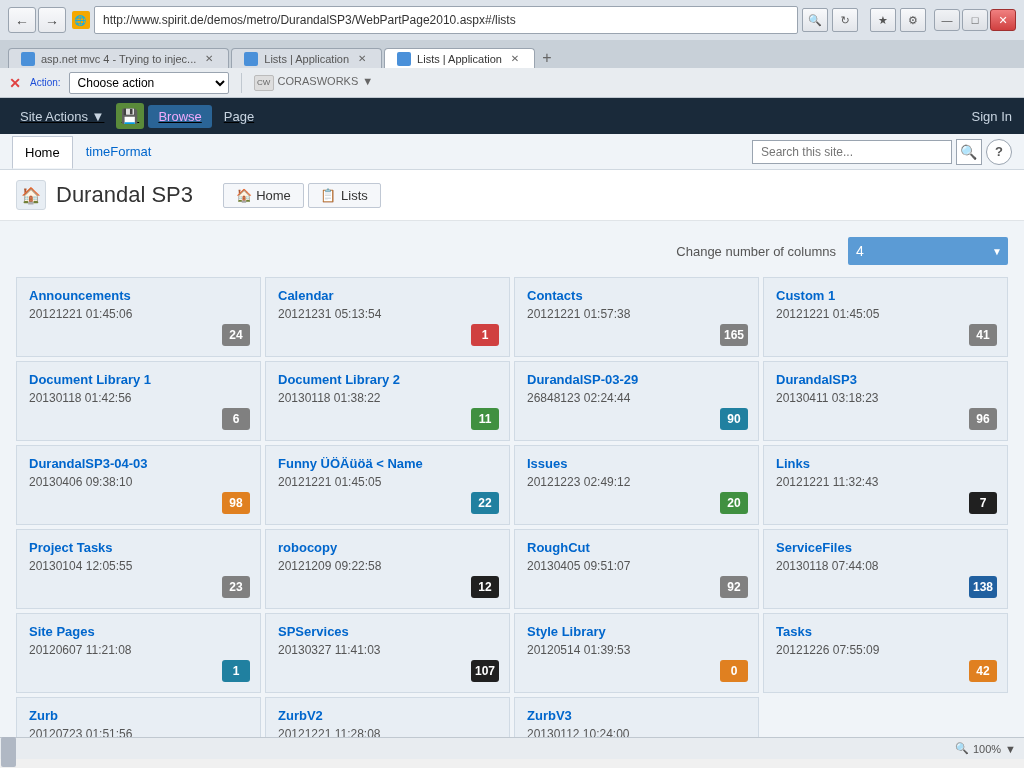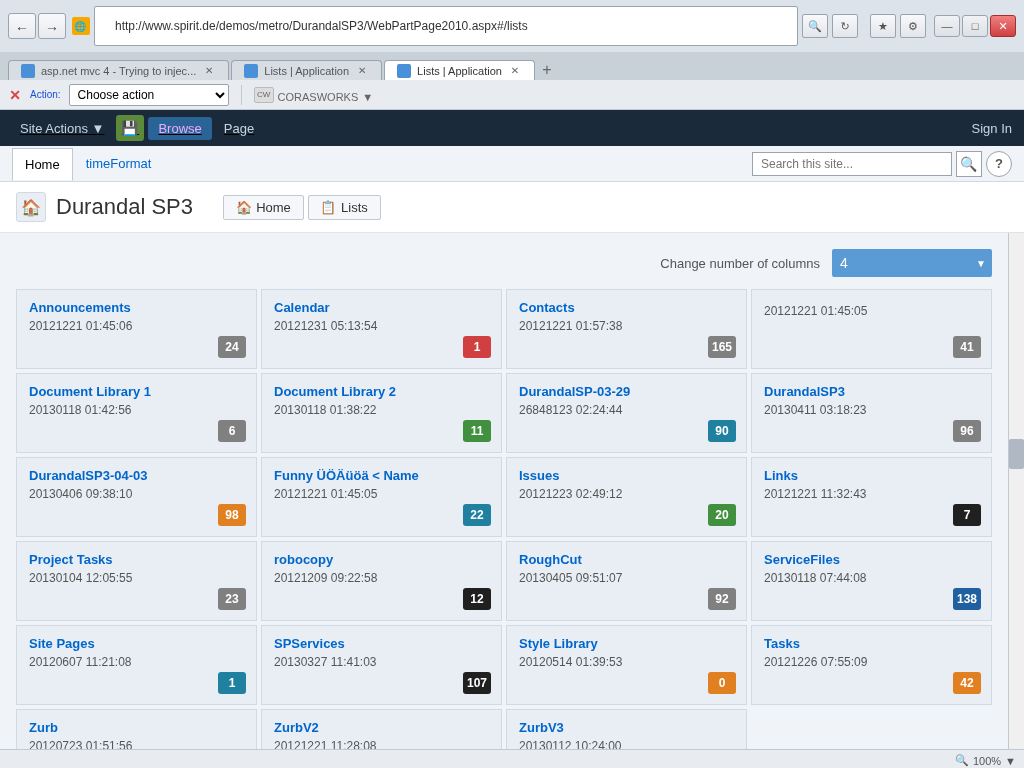--- a/index.html
+++ b/index.html
@@ -6,40 +6,40 @@
     body { font-family: 'Segoe UI', Tahoma, Arial, sans-serif; font-size: 13px; background: #f0f0f0; width: 1024px; height: 768px; overflow: hidden; }
     .browser-title-bar { background: #dde3ea; padding: 6px 8px; display: flex; align-items: center; gap: 6px; }
     .browser-btn { width: 26px; height: 22px; border: 1px solid #9aa4b0; border-radius: 3px; background: linear-gradient(180deg, #f0f2f5 0%, #dde0e5 100%); cursor: pointer; display: flex; align-items: center; justify-content: center; font-size: 11px; color: #555; }
     .browser-btn.close { background: linear-gradient(180deg, #f08080 0%, #d04040 100%); color: white; border-color: #a03030; }
     .browser-btn.minimize { }
     .browser-btn.maximize { }
     .nav-btns { display: flex; gap: 2px; }
     .nav-btn { width: 28px; height: 26px; border: 1px solid #9aa4b0; border-radius: 3px; background: linear-gradient(180deg, #f8f9fb 0%, #e8eaee 100%); cursor: pointer; display: flex; align-items: center; justify-content: center; font-size: 14px; color: #444; }
     .address-bar-row { display: flex; align-items: center; gap: 4px; padding: 3px 8px 4px; }
     .address-icon { width: 18px; height: 18px; background: #f5a800; border-radius: 2px; display: flex; align-items: center; justify-content: center; font-size: 10px; color: white; flex-shrink: 0; }
-    .address-bar { flex: 1; height: 40px; border: 1px solid #9aa4b0; border-radius: 2px; background: white; padding: 0 20px; font-size: 12px; color: #333; display: flex; align-items: center; }
+    .address-bar { flex: 1; height: 28px; border: 1px solid #9aa4b0; border-radius: 2px; background: white; padding: 0 8px; font-size: 12px; color: #333; display: flex; align-items: center; }
     .address-right { display: flex; gap: 4px; align-items: center; }
     .addr-btn { width: 26px; height: 24px; border: 1px solid #9aa4b0; border-radius: 2px; background: linear-gradient(180deg, #f8f9fb 0%, #e2e5ea 100%); display: flex; align-items: center; justify-content: center; font-size: 11px; cursor: pointer; color: #555; }
 
     
     .browser-tabs { display: flex; align-items: flex-end; padding: 0 8px; gap: 2px; background: #c8d0d8; height: 28px; }
     .tab { height: 20px; padding: 0 12px; border: 1px solid #9aa4b0; border-bottom: none; border-radius: 4px 4px 0 0; display: flex; align-items: center; gap: 6px; font-size: 11px; cursor: pointer; white-space: nowrap; }
     .tab.inactive { background: #d8dde4; color: #555; }
     .tab.active { background: white; color: #333; }
     .tab-icon { width: 14px; height: 14px; border-radius: 2px; flex-shrink: 0; }
     .tab-close { width: 14px; height: 14px; border-radius: 2px; display: flex; align-items: center; justify-content: center; font-size: 10px; color: #666; cursor: pointer; }
     .tab-new { width: 20px; height: 20px; display: flex; align-items: center; justify-content: center; font-size: 16px; color: #666; cursor: pointer; }
 
     
     .toolbar-row { background: #e8ecf0; border-bottom: 1px solid #c0c8d0; padding: 4px 8px; display: flex; align-items: center; gap: 8px; height: 30px; }
     .toolbar-close { width: 14px; height: 14px; display: flex; align-items: center; justify-content: center; color: #e04040; font-size: 14px; font-weight: bold; cursor: pointer; }
     .toolbar-label { font-size: 10px; color: #1d4ed8; text-align: center; }
     .toolbar-select { height: 22px; border: 1px solid #9aa4b0; border-radius: 2px; background: white; font-size: 12px; padding: 0 4px; min-width: 160px; }
     .toolbar-divider { width: 1px; height: 20px; background: #c0c8d0; margin: 0 4px; }
-    .corasworks-logo { display: flex; align-items: flex-end; gap: 4px; font-size: 11px; color: #666; }
+    .corasworks-logo { display: flex; align-items: flex-start; gap: 4px; font-size: 11px; color: #666; }
     .logo-icon { width: 20px; height: 16px; background: #ddd; border-radius: 2px; border: 1px solid #bbb; display: flex; align-items: center; justify-content: center; font-size: 8px; }
 
     
     .sp-header { background: #1a2a3a; height: 36px; display: flex; align-items: center; justify-content: space-between; padding: 0 12px; }
     .sp-nav { display: flex; align-items: center; gap: 4px; text-decoration: underline; }
     .sp-nav-item { color: #c8d4e0; font-size: 13px; cursor: pointer; padding: 4px 8px; border-radius: 2px; }
     .sp-nav-item.active { background: #2a6496; color: #f0abfc; border-radius: 3px; padding: 4px 10px; }
     .sp-nav-item.browse { background: #2a6496; }
 
     
@@ -78,21 +78,21 @@
     .list-card-count { position: absolute; bottom: 10px; right: 10px; min-width: 28px; height: 22px; border-radius: 3px; display: flex; align-items: center; justify-content: center; font-size: 12px; font-weight: bold; color: white; padding: 0 4px; }
     .count-gray { background: #808080; }
     .count-red { background: #d04040; }
     .count-blue { background: #2060a0; }
     .count-green { background: #409040; }
     .count-orange { background: #e08020; }
     .count-teal { background: #2080a0; }
     .count-black { background: #202020; }
 
     
-    .page-wrapper { display: flex; }
+    .page-wrapper { display: flex; flex-direction: column; }
     .content-area { flex: 1; overflow-y: auto; }
     .scrollbar { width: 16px; background: #f0f0f0; border-left: 1px solid #c0c8d0; }
 
     
     .status-bar { height: 22px; background: #e8ecf0; border-top: 1px solid #c0c8d0; display: flex; align-items: center; justify-content: flex-end; padding: 0 8px; gap: 8px; font-size: 11px; color: #555; }
     .zoom-control { display: flex; align-items: center; gap: 4px; }
   </style>
 </head>
 <body>
 
@@ -241,20 +241,21 @@
     <div class="list-card-title">Calendar</div>
     <div class="list-card-date">20121231 05:13:54</div>
     <div class="list-card-count count-red">1</div>
   </div>
             <div class="list-card">
     <div class="list-card-title">Contacts</div>
     <div class="list-card-date">20121221 01:57:38</div>
     <div class="list-card-count count-gray">165</div>
   </div>
             <div class="list-card">
+    <div class="list-card-title">Custom 1</div>
     <div class="list-card-date">20121221 01:45:05</div>
     <div class="list-card-count count-gray">41</div>
   </div>
             <div class="list-card">
     <div class="list-card-title">Document Library 1</div>
     <div class="list-card-date">20130118 01:42:56</div>
     <div class="list-card-count count-gray">6</div>
   </div>
             <div class="list-card">
     <div class="list-card-title">Document Library 2</div>

